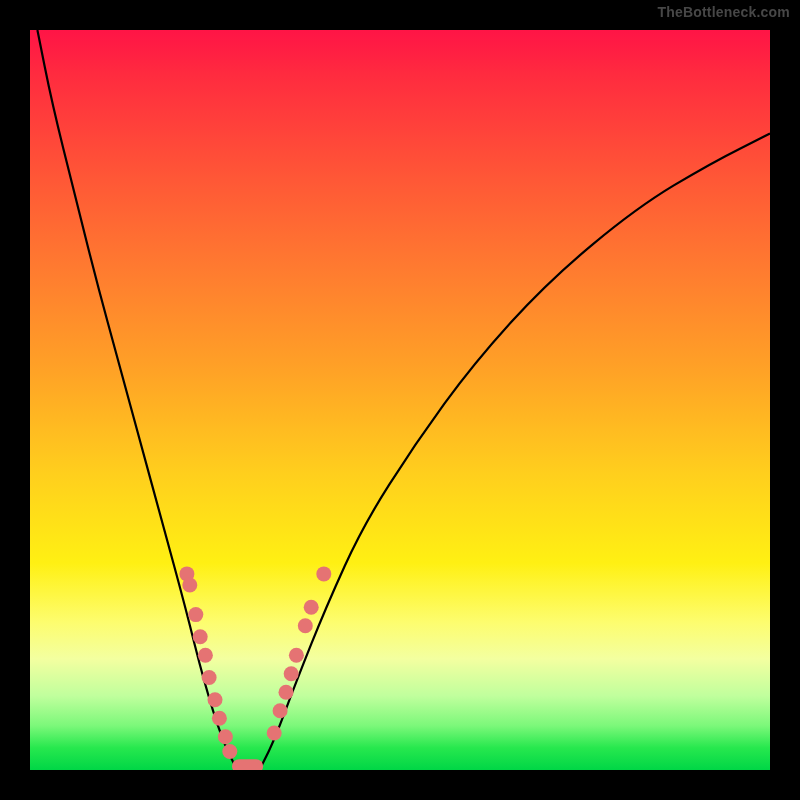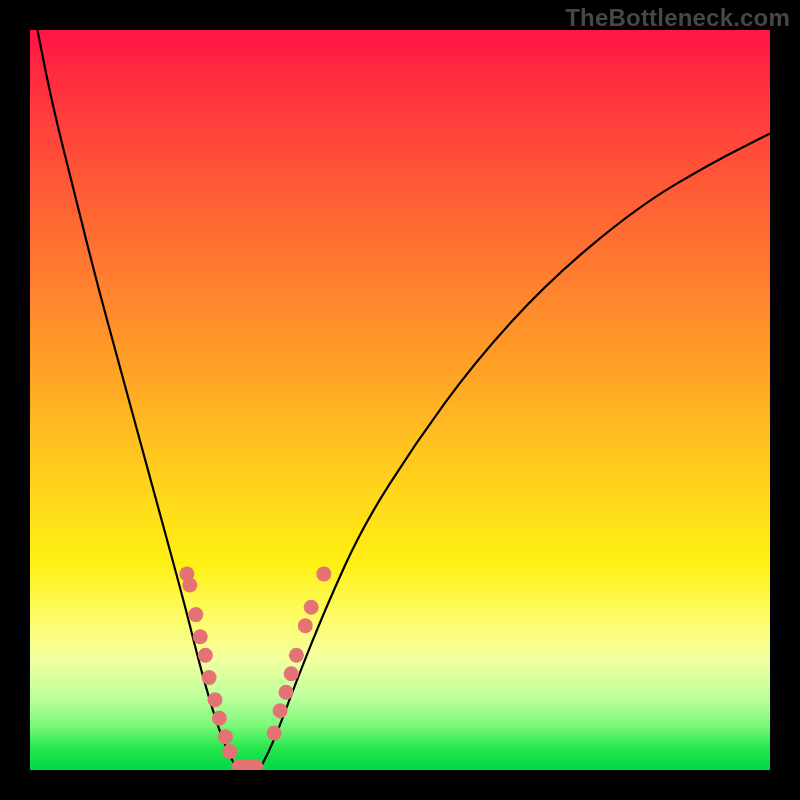--- a/index.html
+++ b/index.html
@@ -15,21 +15,21 @@
     position: relative;
     width: 800px;
     height: 800px;
     background: #000;
   }
   .watermark {
     position: absolute;
     top: 4px;
     right: 10px;
     color: #474747;
-    font-size: 24px;
+    font-size: 14px;
     font-weight: bold;
     letter-spacing: 0.2px;
     z-index: 10;
     user-select: none;
   }
   .plot-area {
     position: absolute;
     left: 30px;
     top: 30px;
     width: 740px;

